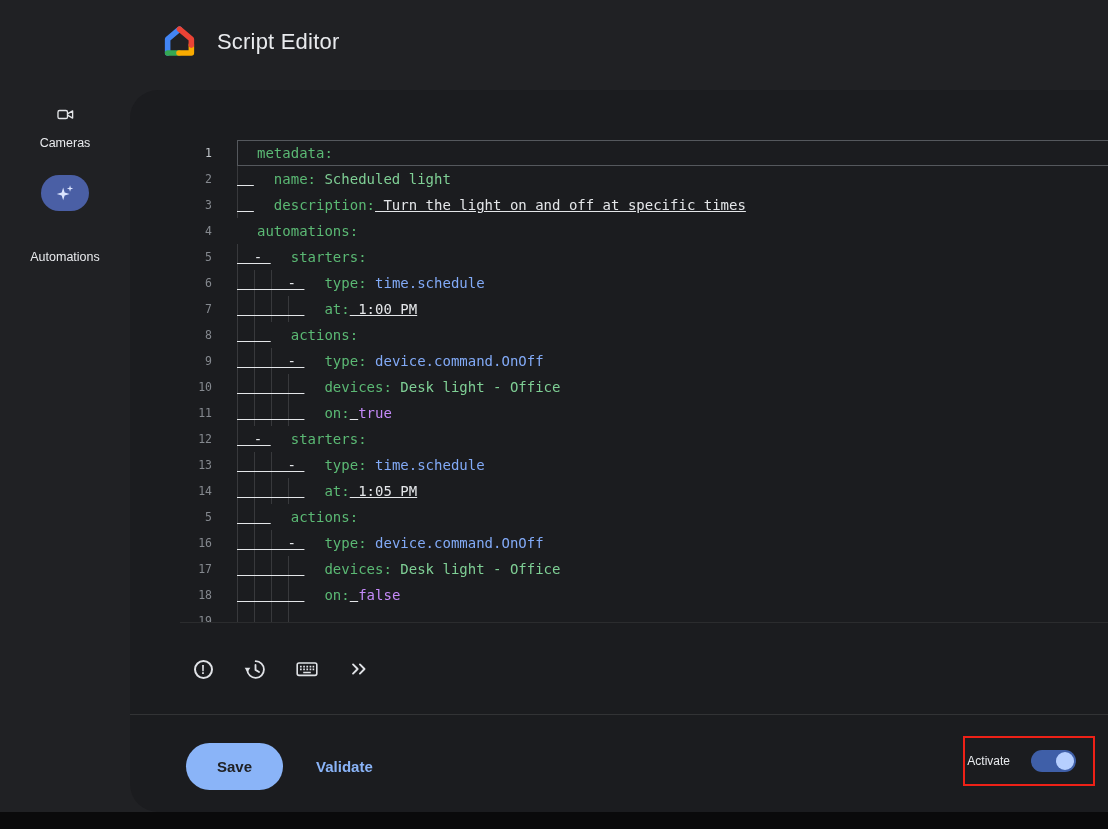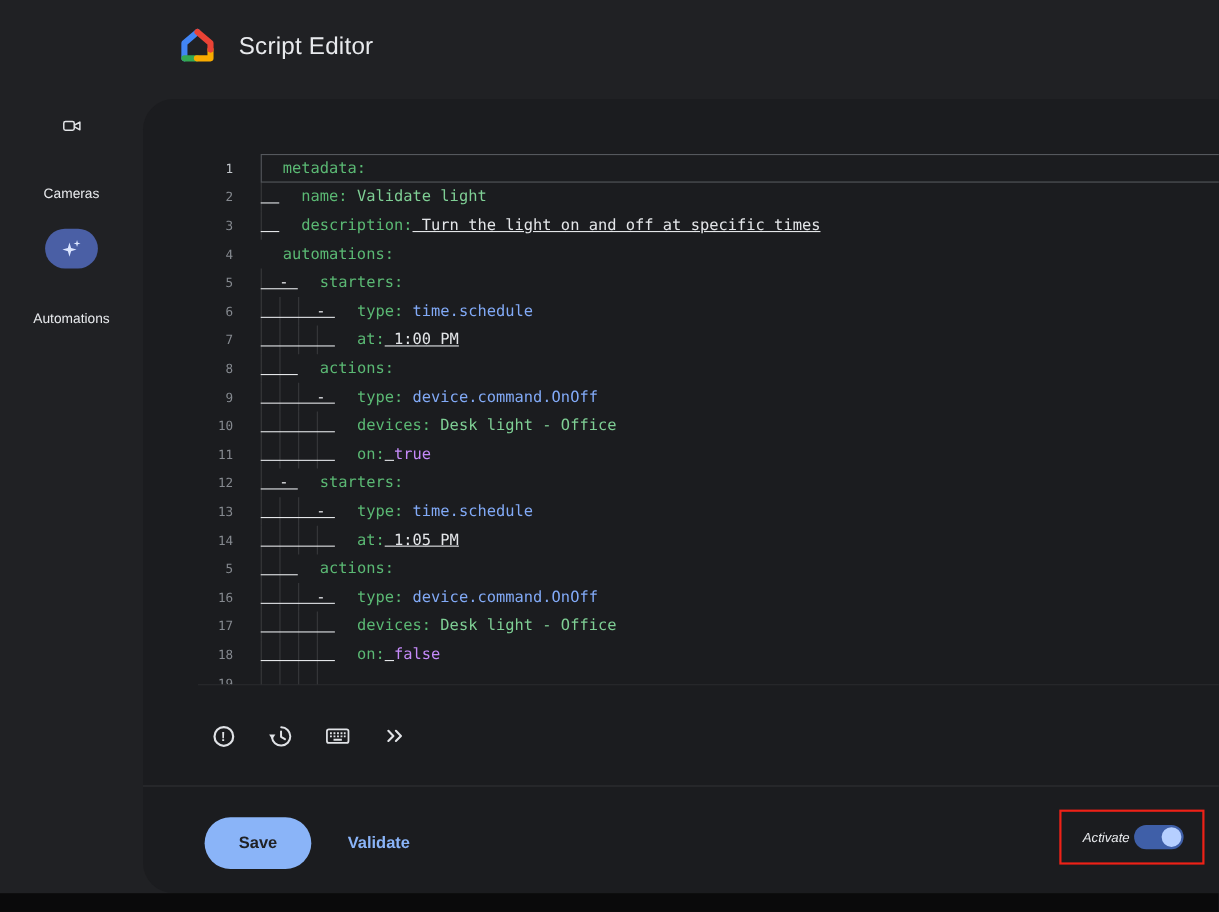--- a/index.html
+++ b/index.html
@@ -14,21 +14,21 @@
   
   .header { position:absolute; top:0; left:0; right:0; height:90px; }
   .brand { position:absolute; left:163px; top:25px; display:flex; align-items:center; gap:21px; }
   .brand-title { font-size:22px; color:#e8eaed; letter-spacing:.2px; }
 
   
   .sidebar { position:absolute; left:0; top:90px; width:130px; display:flex; flex-direction:column; align-items:center; }
   .nav-item { display:flex; flex-direction:column; align-items:center; cursor:pointer; }
   .nav-item .icon-slot { height:22px; display:flex; align-items:center; justify-content:center; color:#e3e5e8; }
   .nav-label { margin-top:11px; font-size:12.5px; color:#e8eaed; }
-  .nav-item.first { margin-top:13px;gap:33px; }
+  .nav-item.first { margin-top:13px; }
   .nav-item.selected { margin-top:25px;gap:28px; }
   .pill { width:48px; height:36px; border-radius:18px; background:var(--pill,#4a5fa5);
           display:flex; align-items:center; justify-content:center; position:relative; color:#dbe5ff; }
 
   
   .panel { position:absolute; left:130px; top:90px; width:1000px; height:722px;
            background:var(--panel,#1b1c1f); border-radius:28px; }
   .bottom-strip { position:absolute; left:0; top:812px; width:1108px; height:17px; background:#0a0a0b; }
 
   
@@ -58,21 +58,21 @@
 
   
   .footer { position:absolute; left:56px; top:652px; right:0; height:48px; display:flex; align-items:center; }
   .save-btn { height:47px; padding:0 31px; border:none; border-radius:24px;
               background:var(--accent,#8ab4f8); color:#202124; font-family:"Liberation Sans",sans-serif;
               font-size:15px; font-weight:bold; cursor:pointer; }
   .validate { margin-left:33px; color:var(--accent,#8ab4f8); font-size:15px; font-weight:bold; cursor:pointer; }
 
   .activate-box { position:absolute; left:833px; top:646px; width:132px; height:50px;
                   border:2px solid var(--annotation,#ee2117);
-                  display:flex; align-items:center; justify-content:flex-end; gap:4px; padding-right:17px;font-style:italic; }
+                  display:flex; align-items:center; justify-content:flex-end; gap:21px; padding-right:17px; }
   .activate-label { font-size:12px; color:#e8eaed; }
   .toggle { width:45px; height:22px; border-radius:11px; background:var(--toggle-track,#3f5fa8);
             position:relative; cursor:pointer; flex:none; }
   .knob { position:absolute; right:2px; top:2px; width:18px; height:18px; border-radius:50%;
           background:var(--toggle-knob,#b6cfff); }
 
   svg { display:block; }
 </style>
 </head>
 <body>
@@ -117,21 +117,21 @@
 <div class="panel">
 
   <div class="editor">
     <div>
         <div class="line active">
           <div class="gutter">1</div>
           <div class="code"><span class="tok-key">metadata:</span></div>
         </div>
         <div class="line">
           <div class="gutter">2</div>
-          <div class="code"><span class="guide" style="left: 0ch;"></span><span class="tok-plain">  </span><span class="tok-key">name:</span><span class="tok-str"> Validate light</span></div>
+          <div class="code"><span class="guide" style="left: 0ch;"></span><span class="tok-plain">  </span><span class="tok-key">name:</span><span class="tok-str"> Scheduled light</span></div>
         </div>
         <div class="line">
           <div class="gutter">3</div>
           <div class="code"><span class="guide" style="left: 0ch;"></span><span class="tok-plain">  </span><span class="tok-key">description:</span><span class="tok-plain"> Turn the light on and off at specific times</span></div>
         </div>
         <div class="line">
           <div class="gutter">4</div>
           <div class="code"><span class="tok-key">automations:</span></div>
         </div>
         <div class="line">

